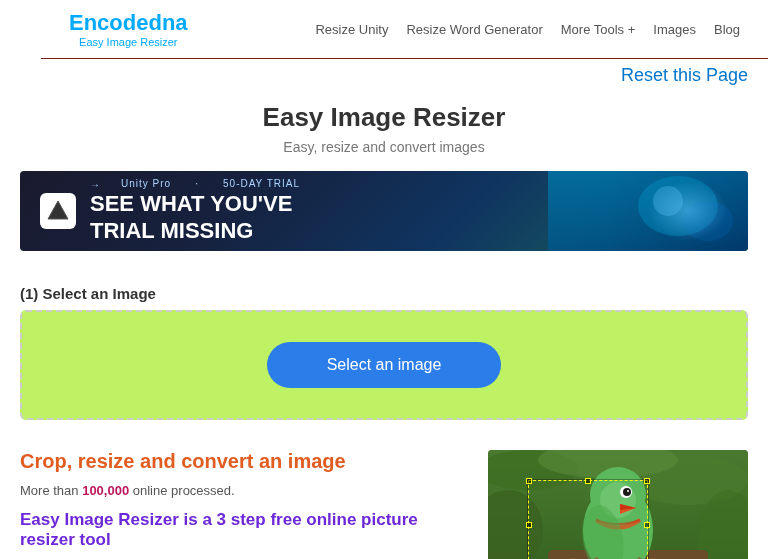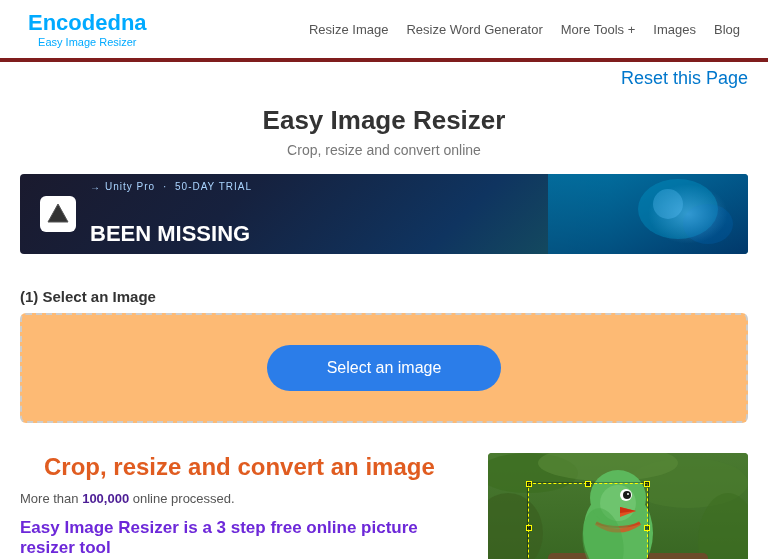--- a/index.html
+++ b/index.html
@@ -4,21 +4,22 @@
   <style>
     * { margin: 0; padding: 0; box-sizing: border-box; }
     body { font-family: Arial, sans-serif; font-size: 14px; color: #333; background: #fff; width: 768px; overflow-x: hidden; }
 
     
     .header {
       display: flex;
       align-items: center;
       justify-content: space-between;
       padding: 10px 28px;
-      border-bottom: 4px solid #7f1d1d;
+      border-bottom: 1px solid #7f1d1d;
+      margin-left: 41px;
     }
     .logo-container { display: flex; flex-direction: column; }
     .logo-main { font-size: 22px; font-weight: bold; color: #333; }
     .logo-main span { color: #00aaff; }
     .logo-sub { font-size: 11px; color: #00aaff; text-align: center; }
     .nav { display: flex; align-items: center; gap: 18px; font-size: 13px; color: #555; }
     .nav a { color: #555; text-decoration: none; cursor: pointer; }
 
     
     .reset-bar {
@@ -52,21 +53,21 @@
       width: 36px; height: 36px;
       background: #fff;
       border-radius: 6px;
       display: flex; align-items: center; justify-content: center;
       margin-right: 14px;
       font-size: 18px;
       color: #333;
       flex-shrink: 0;
     }
     .banner-text { color: #fff; }
-    .banner-trial { font-size: 10px; color: #aad4ff; letter-spacing: 1px; margin-bottom: 2px; display: flex; align-items: center; gap: 4px; }
+    .banner-trial { font-size: 10px; color: #aad4ff; letter-spacing: 1px; margin-bottom: 2px; display: flex; align-items: center; gap: 20px; }
     .banner-trial::before { content: '→'; }
     .banner-headline { font-size: 22px; font-weight: bold; line-height: 1.2; }
     .banner-img {
       position: absolute;
       right: 0; top: 0; bottom: 0;
       width: 200px;
       background: linear-gradient(90deg, transparent 0%, rgba(0,150,200,0.4) 30%, rgba(0,100,180,0.6) 100%);
       overflow: hidden;
     }
     
@@ -87,21 +88,21 @@
       font-weight: bold;
     }
 
     
     .upload-box {
       margin: 0 20px 20px;
       border: 2px dashed #ccc;
       border-radius: 6px;
       padding: 30px 20px;
       text-align: center;
-      background: #fdba74;
+      background: #bef264;
     }
     .select-btn {
       background: #2b7de9;
       color: #fff;
       border: none;
       border-radius: 30px;
       padding: 14px 60px;
       font-size: 16px;
       cursor: pointer;
       display: inline-block;
@@ -114,28 +115,27 @@
       gap: 20px;
     }
     .content-left { flex: 1; }
     .content-right {
       width: 260px;
       flex-shrink: 0;
       position: relative;
     }
 
     .section-title {
-      font-size: 24px;
+      font-size: 20px;
       color: #e05c20;
       margin-bottom: 10px;
       font-weight: bold;
-      margin-left: 24px;
     }
     .processed-text { font-size: 13px; color: #555; margin-bottom: 12px; }
-    .processed-text strong { color: #4c1d95; }
+    .processed-text strong { color: #be185d; }
 
     .sub-title { font-size: 17px; font-weight: bold; color: #6d28d9; margin-bottom: 10px; }
 
     .desc-text { font-size: 13px; color: #555; line-height: 1.6; }
     .desc-text strong { color: #333; font-weight: bold; }
 
     
     .parrot-container {
       width: 260px;
       height: 180px;
@@ -172,52 +172,52 @@
 
 <div class="header">
   <div class="logo-container">
     <div class="logo-main">
       <span>Encode</span><span style="color:#00aaff">dna</span>
     </div>
     <div class="logo-sub">Easy Image Resizer</div>
   </div>
 
   <nav class="nav">
-    <a>Resize Image</a>
+    <a>Resize Unity</a>
     <a>Resize Word Generator</a>
     <a>More Tools +</a>
     <a>Images</a>
     <a>Blog</a>
   </nav>
 </div>
 
 <div class="reset-bar">
   <a>Reset this Page</a>
 </div>
 
 <div class="hero">
   <h1>Easy Image Resizer</h1>
-  <p>Crop, resize and convert online</p>
+  <p>Easy, resize and convert images</p>
 </div>
 
 <div class="banner">
   <div class="banner-logo">
     <svg width="24" height="24" viewBox="0 0 24 24" fill="none">
       <polygon points="12,2 22,20 2,20" fill="#333" stroke="#555" stroke-width="1"></polygon>
     </svg>
   </div>
   <div class="banner-text">
     <div class="banner-trial">
       <span>Unity Pro</span>
       &nbsp;·&nbsp;
       <span>50-DAY TRIAL</span>
     </div>
     <div class="banner-headline">
-      <br>
-      <span>BEEN MISSING</span>
+      <span>SEE WHAT YOU'VE</span><br>
+      <span>TRIAL MISSING</span>
     </div>
   </div>
   <div class="banner-img">
     
     <svg width="200" height="80" viewBox="0 0 200 80">
       <defs>
         <linearGradient id="bg" x1="0" y1="0" x2="1" y2="1">
           <stop offset="0%" stop-color="#0077aa" stop-opacity="0.8"></stop>
           <stop offset="100%" stop-color="#003366" stop-opacity="0.9"></stop>
         </linearGradient>

